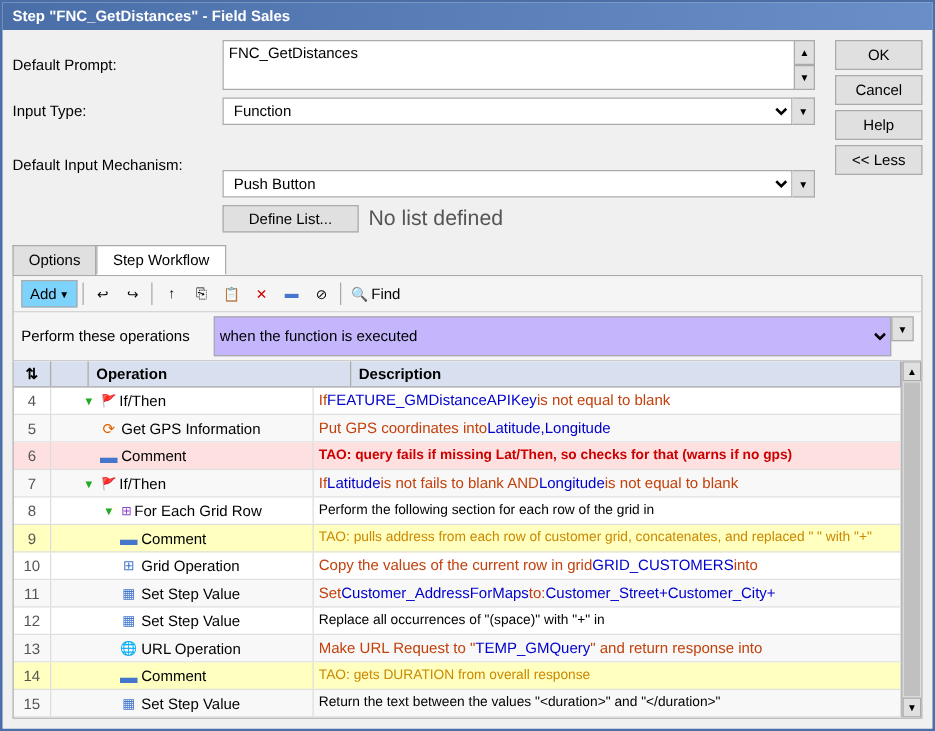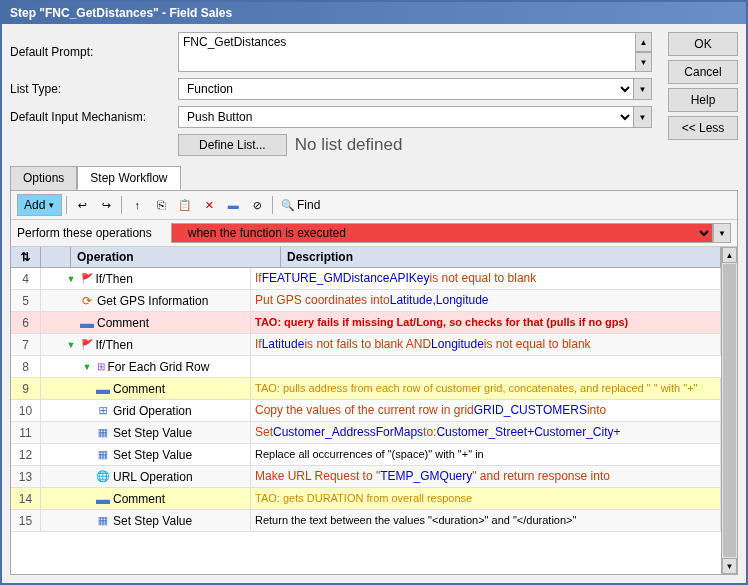--- a/index.html
+++ b/index.html
@@ -17,21 +17,21 @@
     .top-fields { flex: 1; display: flex; flex-direction: column; gap: 6px; }
     .tabs-row { display: flex; gap: 0; margin-top: 4px; }
     .tab { padding: 4px 12px; background: #e0e0e0; border: 1px solid #aaa; cursor: pointer; border-bottom: none; }
     .tab.active { background: white; border-bottom: 1px solid white; z-index: 1; }
     .tab-content { border: 1px solid #aaa; background: white; flex: 1; display: flex; flex-direction: column; }
     .toolbar { display: flex; align-items: center; padding: 3px 6px; gap: 2px; border-bottom: 1px solid #ccc; background: #f5f5f5; }
     .toolbar-btn { width: 22px; height: 22px; background: transparent; border: none; cursor: pointer; display: flex; align-items: center; justify-content: center; font-size: 11px; }
     .toolbar-sep { width: 1px; height: 18px; background: #aaa; margin: 0 2px; }
     .add-btn { display: flex; align-items: center; gap: 2px; padding: 2px 6px; background: #7dd3fc; border: 1px solid #aaa; cursor: pointer; height: 22px; }
     .perform-row { display: flex; align-items: center; padding: 3px 6px; gap: 19px; border-bottom: 1px solid #ccc; background: #f5f5f5; }
-    .perform-select { flex: 1; height: 20px; border: 1px solid #aaa; background: #ef4444; padding-left: 12px; }
+    .perform-select { flex: 1; height: 32px; border: 1px solid #aaa; background: #c4b5fd; }
     .table-container { flex: 1; overflow: hidden; display: flex; flex-direction: column; }
     .table-header { display: flex; background: #d8e0f0; border-bottom: 1px solid #aaa; }
     .th { padding: 3px 6px; border-right: 1px solid #aaa; font-weight: bold; }
     .th-num { width: 30px; }
     .th-op { width: 210px; }
     .th-desc { flex: 1; }
     .th-sort { width: 30px; display: flex; align-items: center; justify-content: center; }
     .table-body { flex: 1; overflow-y: auto; overflow-x: hidden; }
     .table-row { display: flex; align-items: stretch; border-bottom: 1px solid #e0e0e0; min-height: 22px; }
     .table-row:nth-child(even) { background: #f8f8f8; }
@@ -78,32 +78,32 @@
           <div class="prompt-multiline" style="flex:1;">
             <textarea class="prompt-textarea" readonly="" style="">FNC_GetDistances</textarea>
             <div class="prompt-scrollbtns">
               <button class="scroll-arrow">▲</button>
               <button class="scroll-arrow">▼</button>
             </div>
           </div>
         </div>
 
         <div class="form-row">
-          <span class="form-label">List Type:</span>
+          <span class="form-label">Input Type:</span>
           <div style="flex:1; display:flex;">
             <select class="form-control" style="flex:1; height:22px;">
               <option>Function</option>
             </select>
             <div class="dropdown-btn">▼</div>
           </div>
         </div>
 
         <div class="form-row">
           <span class="form-label">Default Input Mechanism:</span>
-          <div style="flex:1; display:flex;">
+          <div style="flex:1; display:flex;margin-top:30px;">
             <select class="form-control" style="flex:1; height:22px;">
               <option>Push Button</option>
             </select>
             <div class="dropdown-btn">▼</div>
           </div>
         </div>
 
         <div class="form-row">
           <span class="form-label"></span>
           <button class="define-btn">Define List...</button>
@@ -202,21 +202,21 @@
                 </div>
 
                 <div class="table-row pink">
                   <div class="td td-num">6</div>
                   <div class="td td-op">
                     <span class="indent2"></span>
                     <span class="icon-box icon-comment">▬</span>
                     <span>Comment</span>
                   </div>
                   <div class="td td-desc red-text">
-                    TAO:  query fails if missing Lat/Long, so checks for that (pulls if no gps)
+                    TAO:  query fails if missing Lat/Then, so checks for that (warns if no gps)
                   </div>
                 </div>
 
                 <div class="table-row">
                   <div class="td td-num">7</div>
                   <div class="td td-op">
                     <span class="indent1"></span>
                     <span class="icon-box icon-ifthen">▼</span>
                     <span style="color:#22aa22; font-size:10px; font-weight:bold;">🚩</span>
                     <span>If/Then</span>
@@ -231,20 +231,23 @@
                 </div>
 
                 <div class="table-row">
                   <div class="td td-num">8</div>
                   <div class="td td-op">
                     <span class="indent2"></span>
                     <span class="icon-box icon-ifthen">▼</span>
                     <span style="color:#8844cc; font-size:10px;">⊞</span>
                     <span>For Each Grid Row</span>
                   </div>
+                  <div class="td td-desc">
+                    Perform the following section for each row of the grid in
+                  </div>
                 </div>
 
                 <div class="table-row yellow">
                   <div class="td td-num">9</div>
                   <div class="td td-op">
                     <span class="indent3"></span>
                     <span class="icon-box icon-comment">▬</span>
                     <span>Comment</span>
                   </div>
                   <div class="td td-desc gold-text">

